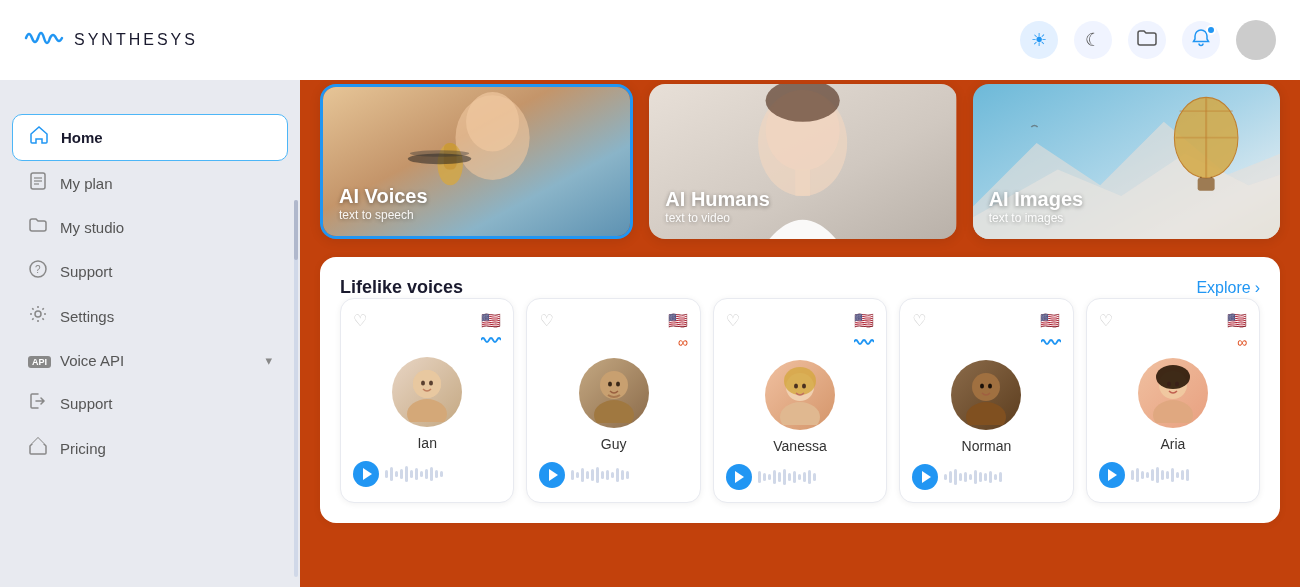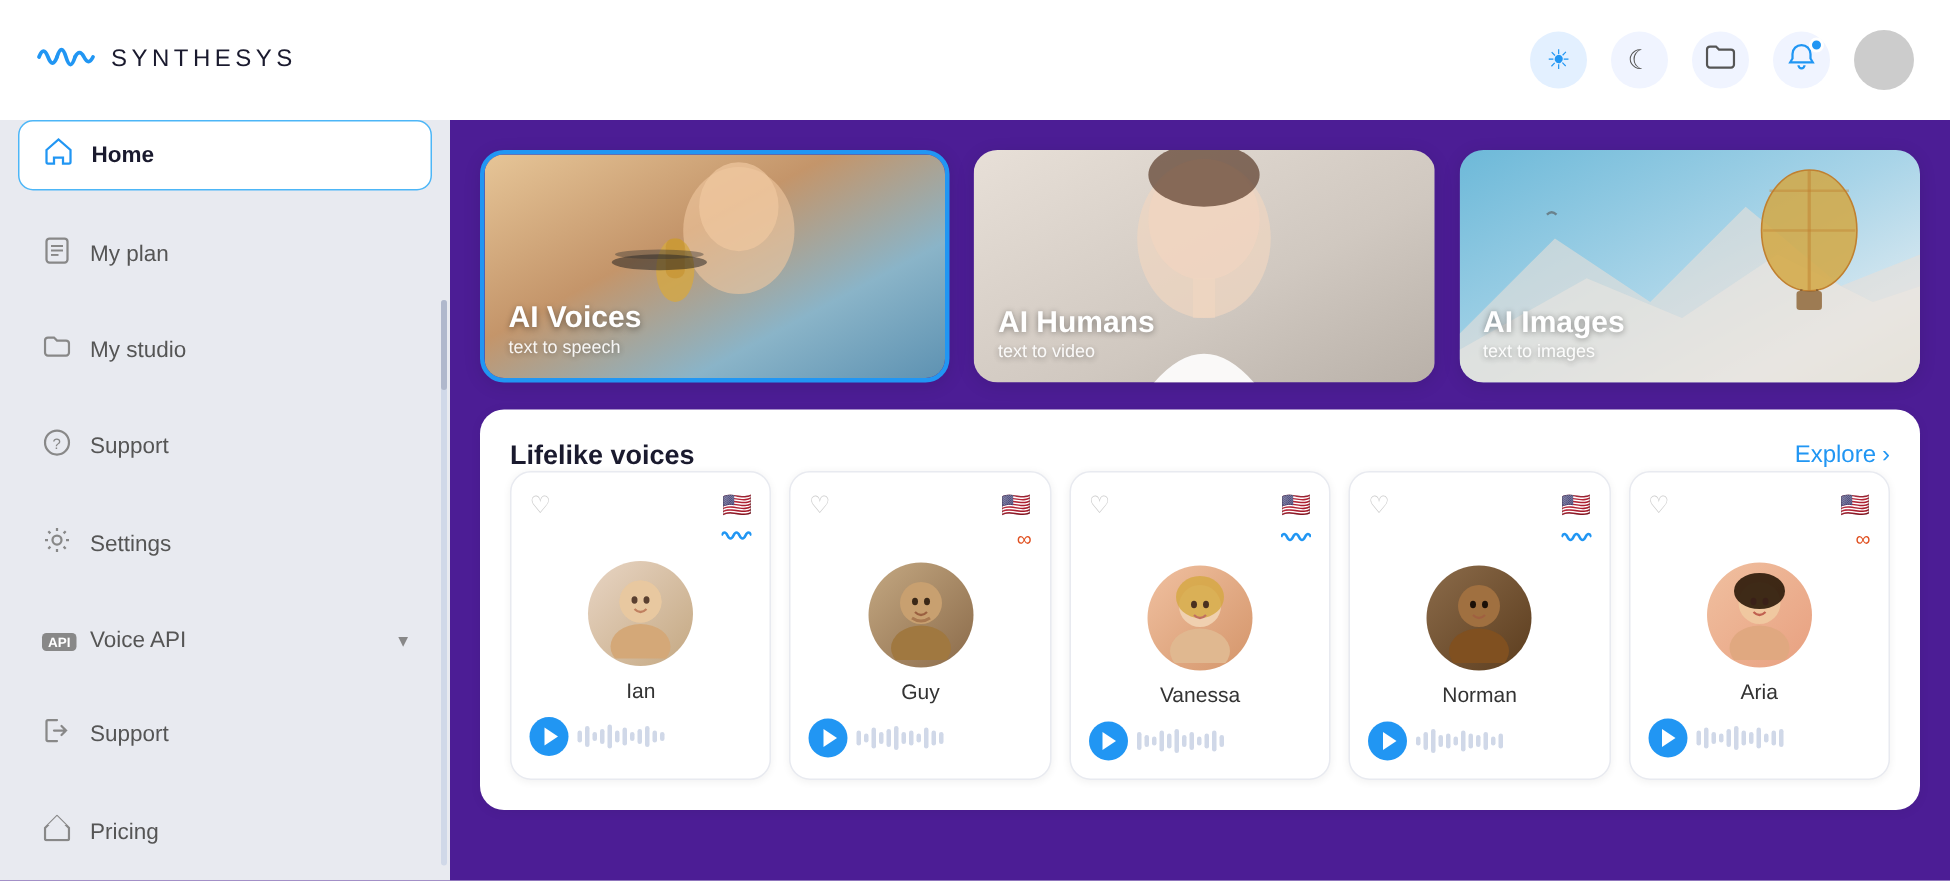--- a/index.html
+++ b/index.html
@@ -81,24 +81,24 @@
     .main-layout {
       display: flex;
       flex: 1;
       overflow: hidden;
     }
 
     
     .sidebar {
       width: 300px;
       background: #e8eaf0;
-      padding: 0 12px;
+      padding: 34px 12px;
       display: flex;
       flex-direction: column;
-      gap: 20px;
+      gap: 0;
       flex-shrink: 0;
       overflow-y: auto;
     }
     .sidebar::-webkit-scrollbar { width: 4px; }
     .sidebar::-webkit-scrollbar-thumb { background: #b0b8d0; border-radius: 2px; }
 
     .nav-item {
       display: flex;
       align-items: center;
       gap: 12px;
@@ -136,23 +136,23 @@
       color: #fff;
       padding: 1px 4px;
       border-radius: 3px;
       font-weight: 700;
       margin-right: 2px;
     }
 
     
     .content {
       flex: 1;
-      padding: 20px 20px;
+      padding: 4px 20px;
       overflow-y: auto;
-      background: #4c1d95;
+      background: #c2410c;
     }
     .content::-webkit-scrollbar { width: 4px; }
 
     
     .category-row {
       display: flex;
       gap: 16px;
       margin-bottom: 18px;
     }
 

